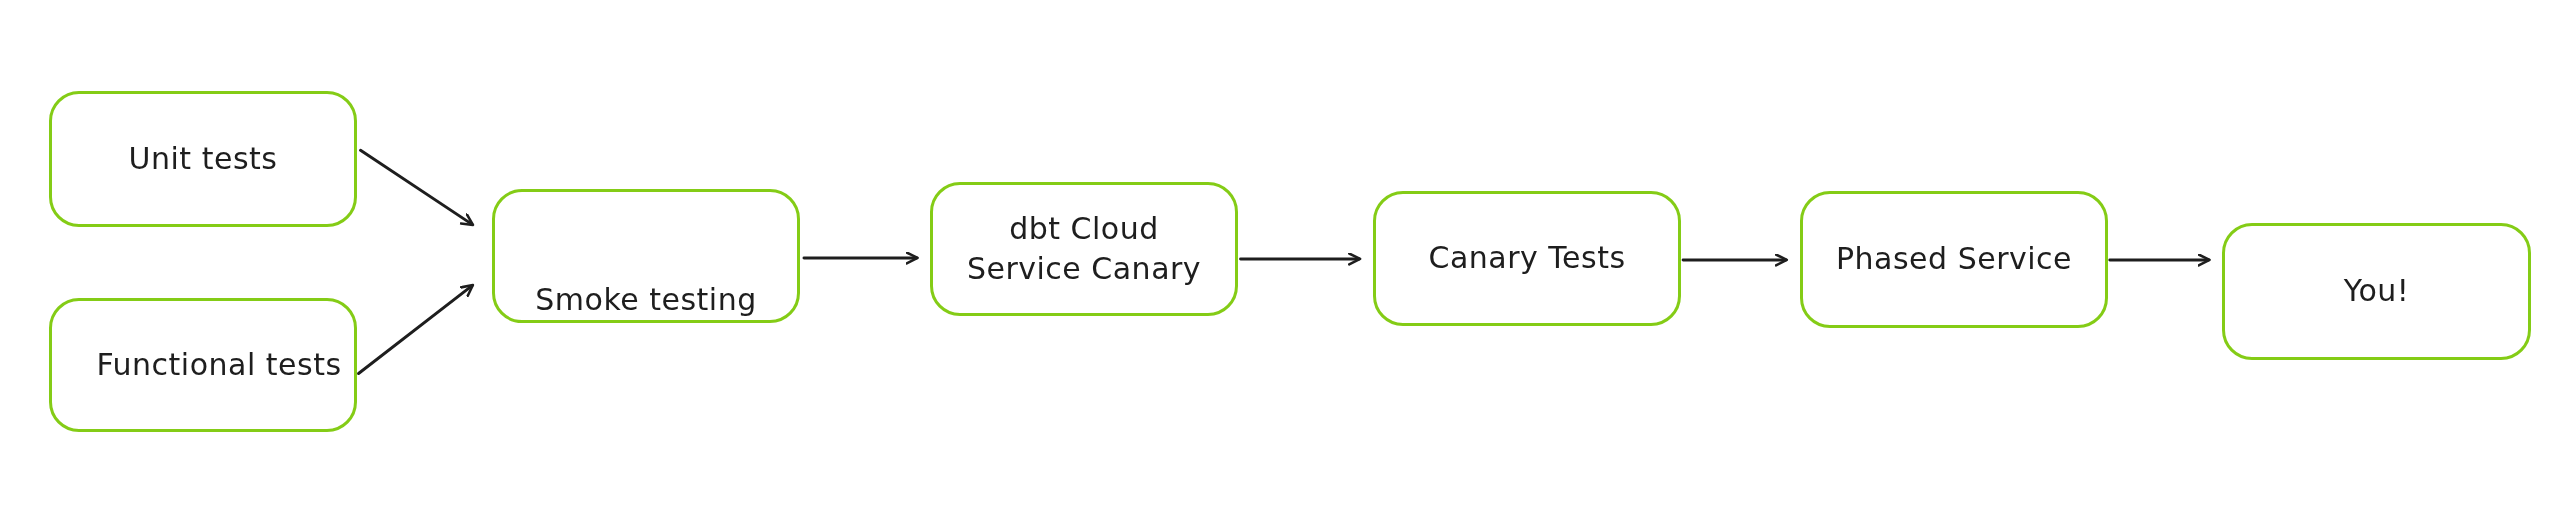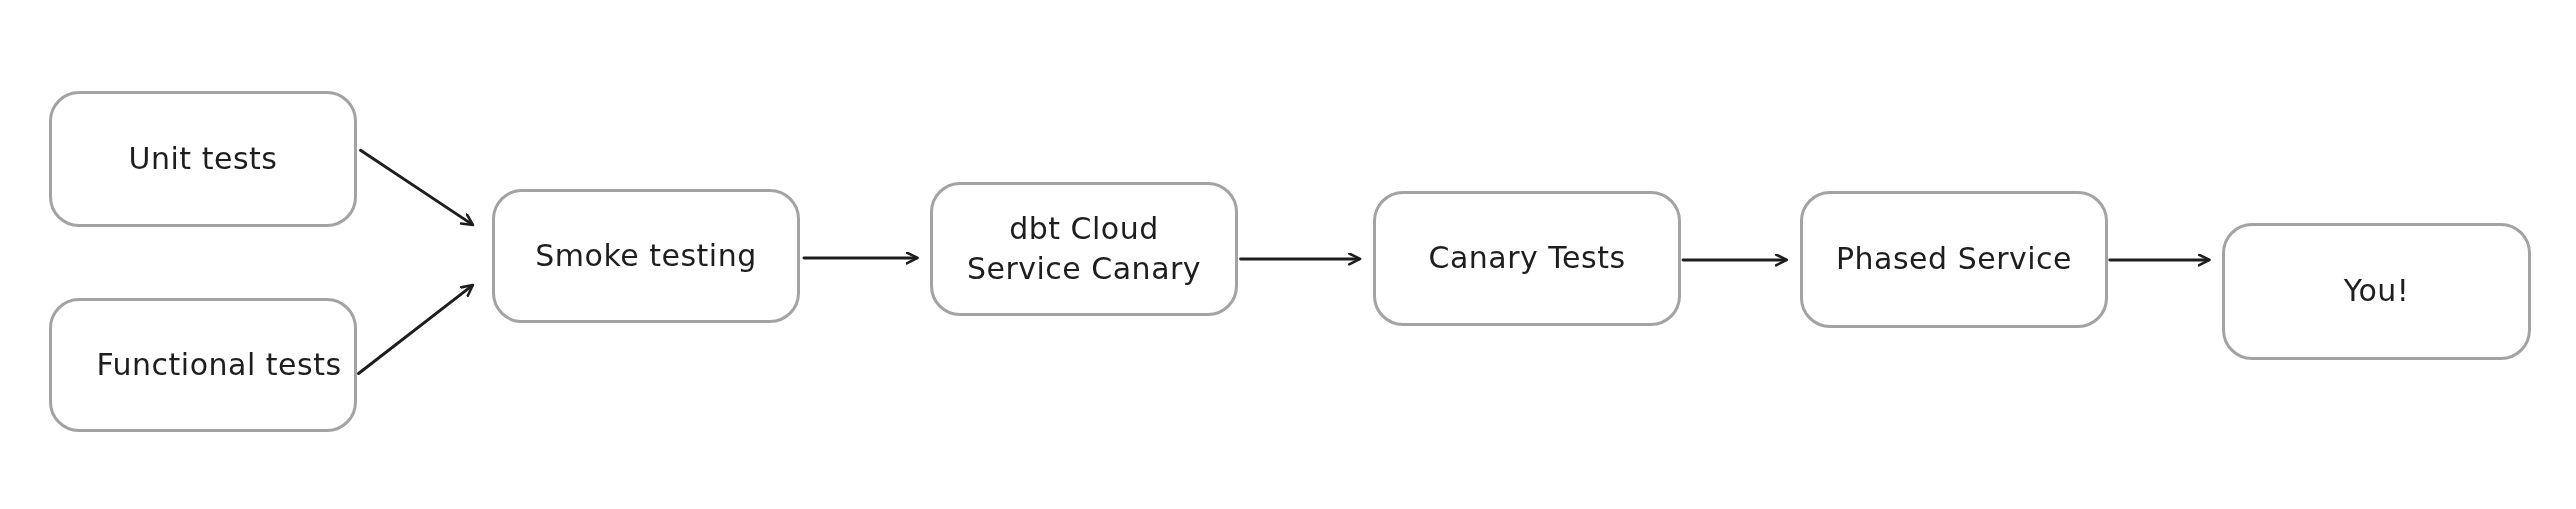--- a/index.html
+++ b/index.html
@@ -12,21 +12,21 @@
     width: 2576px;
     height: 510px;
     background: #ffffff;
     font-family: "DejaVu Sans", sans-serif;
     color: #1e1e1e;
     overflow: hidden;
   }
   .node {
     position: absolute;
     box-sizing: border-box;
-    border: 3px solid #a3a3a3;
+    border: 3px solid #84cc16;
     border-radius: 30px;
     background: #ffffff;
     display: flex;
     flex-direction: column;
     align-items: center;
     justify-content: center;
     text-align: center;
     font-size: 30px;
     line-height: 1.35;
     letter-spacing: 0.5px;
@@ -62,21 +62,21 @@
   </svg>
 
   <div class="node" style="left:49px; top:91px; width:308px; height:136px;">
     <span>Unit tests</span>
   </div>
 
   <div class="node" style="left:49px; top:298px; width:308px; height:134px;padding-left:32px;">
     <span>Functional tests</span>
   </div>
 
-  <div class="node" style="left:492px; top:189px; width:308px; height:134px;">
+  <div class="node" style="left:492px; top:189px; width:308px; height:134px;justify-content:flex-end;">
     <span>Smoke testing</span>
   </div>
 
   <div class="node" style="left:930px; top:182px; width:308px; height:134px;">
     <span>dbt Cloud</span>
     <span>Service Canary</span>
   </div>
 
   <div class="node" style="left:1373px; top:191px; width:308px; height:135px;">
     <span>Canary Tests</span>

